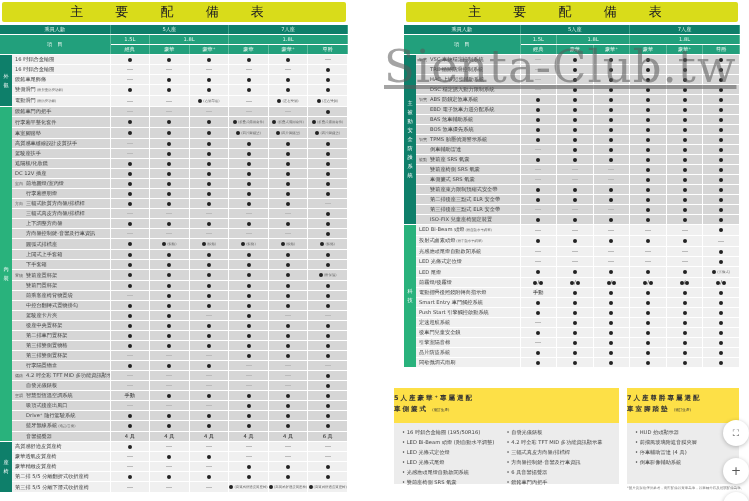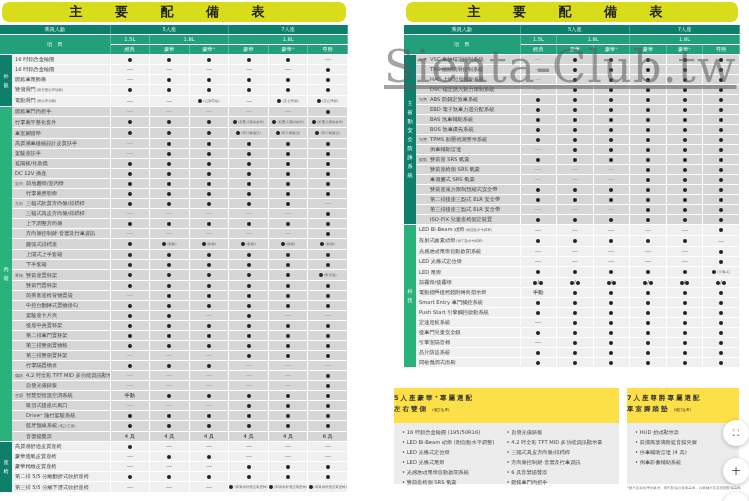--- a/index.html
+++ b/index.html
@@ -5,23 +5,23 @@
   * { box-sizing: border-box; margin: 0; padding: 0; }
   html, body { width: 749px; height: 501px; overflow: hidden; background: #ffffff; }
   body { font-family: "DejaVu Sans", sans-serif; position: relative; color: #444; }
 
   .page { position: absolute; top: 0; }
   #page-left { left: 0; width: 348px; }
   #page-right { left: 394px; width: 346px; }
 
   .title-bar {
     height: 20px; margin: 2px 2px 3px 2px;
-    background: #d9dc1a; border-radius: 7px;
+    background: #d9dc1a; border-radius: 2px;
     display: flex; align-items: center; justify-content: center;
-    font-size: 13px; font-weight: bold; color: #222; letter-spacing: 14px;
+    font-size: 13px; font-weight: normal; color: #222; letter-spacing: 14px;
   }
   #page-right .title-bar { margin-left: 12px; }
 
   table.spec { border-collapse: collapse; width: 100%; table-layout: fixed; }
   table.spec td, table.spec th {
     font-size: 5.2px; height: 9.6px; line-height: 9px; padding: 0; white-space: nowrap; overflow: hidden;
     border-bottom: 1px solid #ffffff;
   }
   .hdr-dark th { background: #0e7f6a; color: #e8f4ef; font-weight: normal; font-size: 6px; height: 12px; border-right: 1px solid #3ea48d; }
   .hdr-mid th { background: #22a07c; color: #e8f4ef; font-weight: normal; font-size: 6px; height: 11px; border-right: 1px solid #5bbb9d; }
@@ -815,21 +815,21 @@
         </tr>
       </tbody>
     </table>
 </div>
 
 <div class="watermark">Sienta-Club.tw</div>
 
 <div class="pkg" id="pkg-5">
   <div class="pkg-head">
     <div>5人座豪華⁺專屬選配</div>
-    <div><span>左右雙側</span> <span class="small">(需訂生產)</span></div>
+    <div><span>車側簾式</span> <span class="small">(需訂生產)</span></div>
   </div>
   <div class="pkg-list" id="pkg5-list">
       <span>16 吋鋁合金輪圈 (195/50R16)</span>
       <span>自發光儀錶板</span>
       <span>LED Bi-Beam 頭燈 (附自動水平調整)</span>
       <span>4.2 吋全彩 TFT MID 多功能資訊顯示幕</span>
       <span>LED 光條式定位燈</span>
       <span>三輻式真皮方向盤/排檔桿</span>
       <span>LED 光條式尾燈</span>
       <span>方向盤控制鍵-音響及行車資訊</span>

